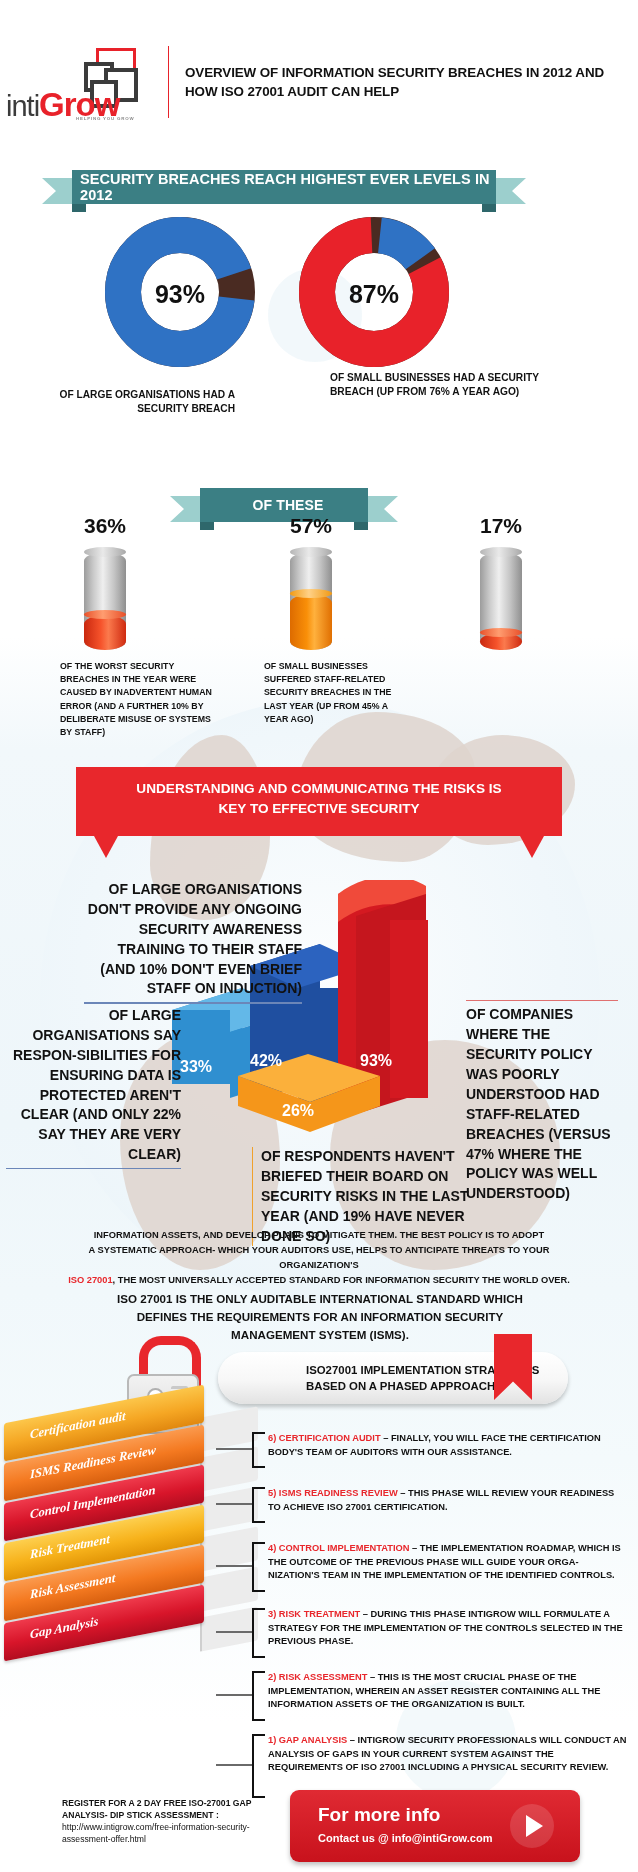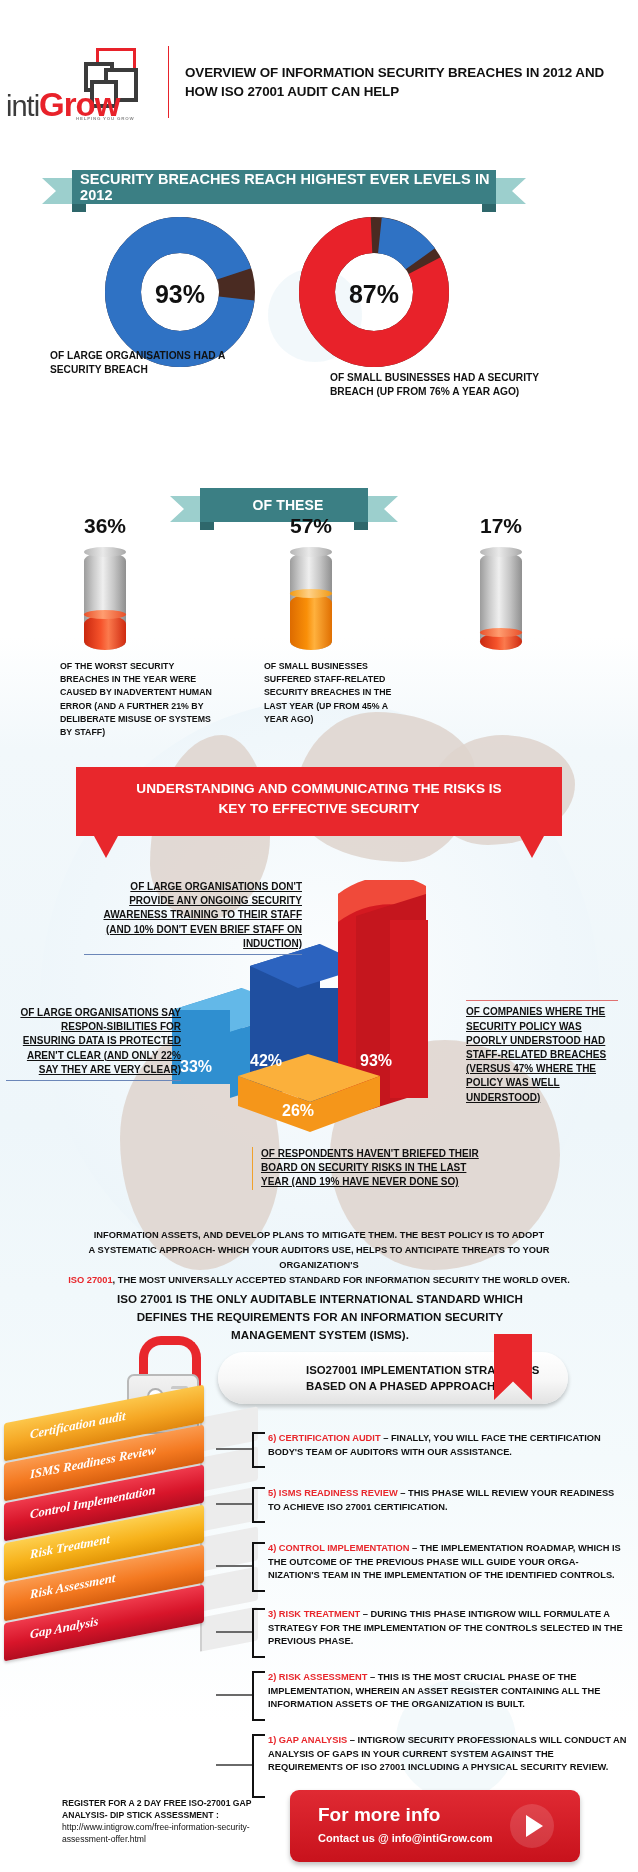--- a/index.html
+++ b/index.html
@@ -68,21 +68,21 @@
 
   
   .redbanner{position:absolute;left:76px;top:767px;width:486px;height:69px;background:#e8272c;}
   .redbanner .txt{position:absolute;left:0;right:0;top:12px;text-align:center;color:#fff;
      font-size:13.6px;font-weight:700;line-height:1.5;}
   .redbanner .pt-l,.redbanner .pt-r{position:absolute;top:69px;width:24px;height:22px;background:#e8272c;}
   .redbanner .pt-l{left:18px;clip-path:polygon(0 0,100% 0,50% 100%);}
   .redbanner .pt-r{right:18px;clip-path:polygon(0 0,100% 0,50% 100%);}
 
   
-  .callout{position:absolute;font-size:10px;font-weight:700;line-height:1.42;color:#111;text-decoration:underline;}
+  .callout{position:absolute;font-size:14px;font-weight:700;line-height:1.42;color:#111;}
   .callout.r{text-align:right;}
   .callout .rule{height:1.4px;margin-top:3px;}
 
   
   .pieholder{position:absolute;left:150px;top:880px;width:330px;height:300px;}
   .slice{position:absolute;}
 
   
   .para{position:absolute;text-align:center;font-size:9.3px;font-weight:700;line-height:1.62;color:#111;}
   .para .iso{color:#e8272c;}
@@ -173,21 +173,21 @@
     </div>
   </div>
 
   <div class="donut-wrap" style="left:104px;top:216px;">
     <svg class="donut" width="152" height="152" viewBox="0 0 152 152">
       <circle cx="76" cy="76" r="57" fill="none" stroke="#4a2b22" stroke-width="36"></circle>
       <circle cx="76" cy="76" r="57" fill="none" stroke="#2f72c4" stroke-width="36" stroke-dasharray="333.1 25.1" stroke-dashoffset="-96" transform="rotate(-90 76 76)"></circle>
     </svg>
     <div class="donut-label">93%</div>
   </div>
-  <div class="cap" style="left:50px;top:349px;width:185px;">OF LARGE ORGANISATIONS HAD A SECURITY BREACH</div>
+  <div class="cap" style="left:50px;top:388px;width:185px;text-align:right;">OF LARGE ORGANISATIONS HAD A SECURITY BREACH</div>
 
   <div class="donut-wrap" style="left:298px;top:216px;">
     <svg class="donut" width="152" height="152" viewBox="0 0 152 152">
       <circle cx="76" cy="76" r="57" fill="none" stroke="#4a2b22" stroke-width="36"></circle>
       <circle cx="76" cy="76" r="57" fill="none" stroke="#2f72c4" stroke-width="36" stroke-dasharray="48 310.2" stroke-dashoffset="-6" transform="rotate(-90 76 76)"></circle>
       <circle cx="76" cy="76" r="57" fill="none" stroke="#e8222a" stroke-width="36" stroke-dasharray="293 65.2" stroke-dashoffset="-62" transform="rotate(-90 76 76)"></circle>
     </svg>
     <div class="donut-label">87%</div>
   </div>
   <div class="cap" style="left:330px;top:371px;width:252px;text-align:left;">OF SMALL BUSINESSES HAD A SECURITY BREACH (UP FROM 76% A YEAR AGO)</div>
@@ -204,21 +204,21 @@
 
   <div class="cyl" style="left:84px;top:552px;">
     <div class="pct">36%</div>
     <div class="tube">
       <div class="glass"></div>
       <div class="capTop"></div>
       <div class="fill" style="height:35px;background:linear-gradient(90deg,#c9280f,#f6532b 40%,#fb7a4d 58%,#cf2a10);"></div>
       <div class="fillTop" style="bottom:31px;background:linear-gradient(90deg,#e8522b,#ff9d70 45%,#e8502a);"></div>
     </div>
   </div>
-  <div class="cap" style="left:60px;top:660px;width:155px;font-size:8.8px;line-height:1.5;">OF THE WORST SECURITY BREACHES IN THE YEAR WERE CAUSED BY INADVERTENT HUMAN ERROR (AND A FURTHER 21% BY DELIBERATE MISUSE OF SYSTEMS BY STAFF)</div>
+  <div class="cap" style="left:60px;top:660px;width:155px;font-size:8.8px;line-height:1.5;">OF THE WORST SECURITY BREACHES IN THE YEAR WERE CAUSED BY INADVERTENT HUMAN ERROR (AND A FURTHER 10% BY DELIBERATE MISUSE OF SYSTEMS BY STAFF)</div>
 
   <div class="cyl" style="left:290px;top:552px;">
     <div class="pct">57%</div>
     <div class="tube">
       <div class="glass"></div>
       <div class="capTop"></div>
       <div class="fill" style="height:56px;background:linear-gradient(90deg,#dd6b00,#f98f08 40%,#ffb13d 58%,#e06f01);"></div>
       <div class="fillTop" style="bottom:52px;background:linear-gradient(90deg,#f09a14,#ffd187 45%,#f09914);"></div>
     </div>
   </div>

